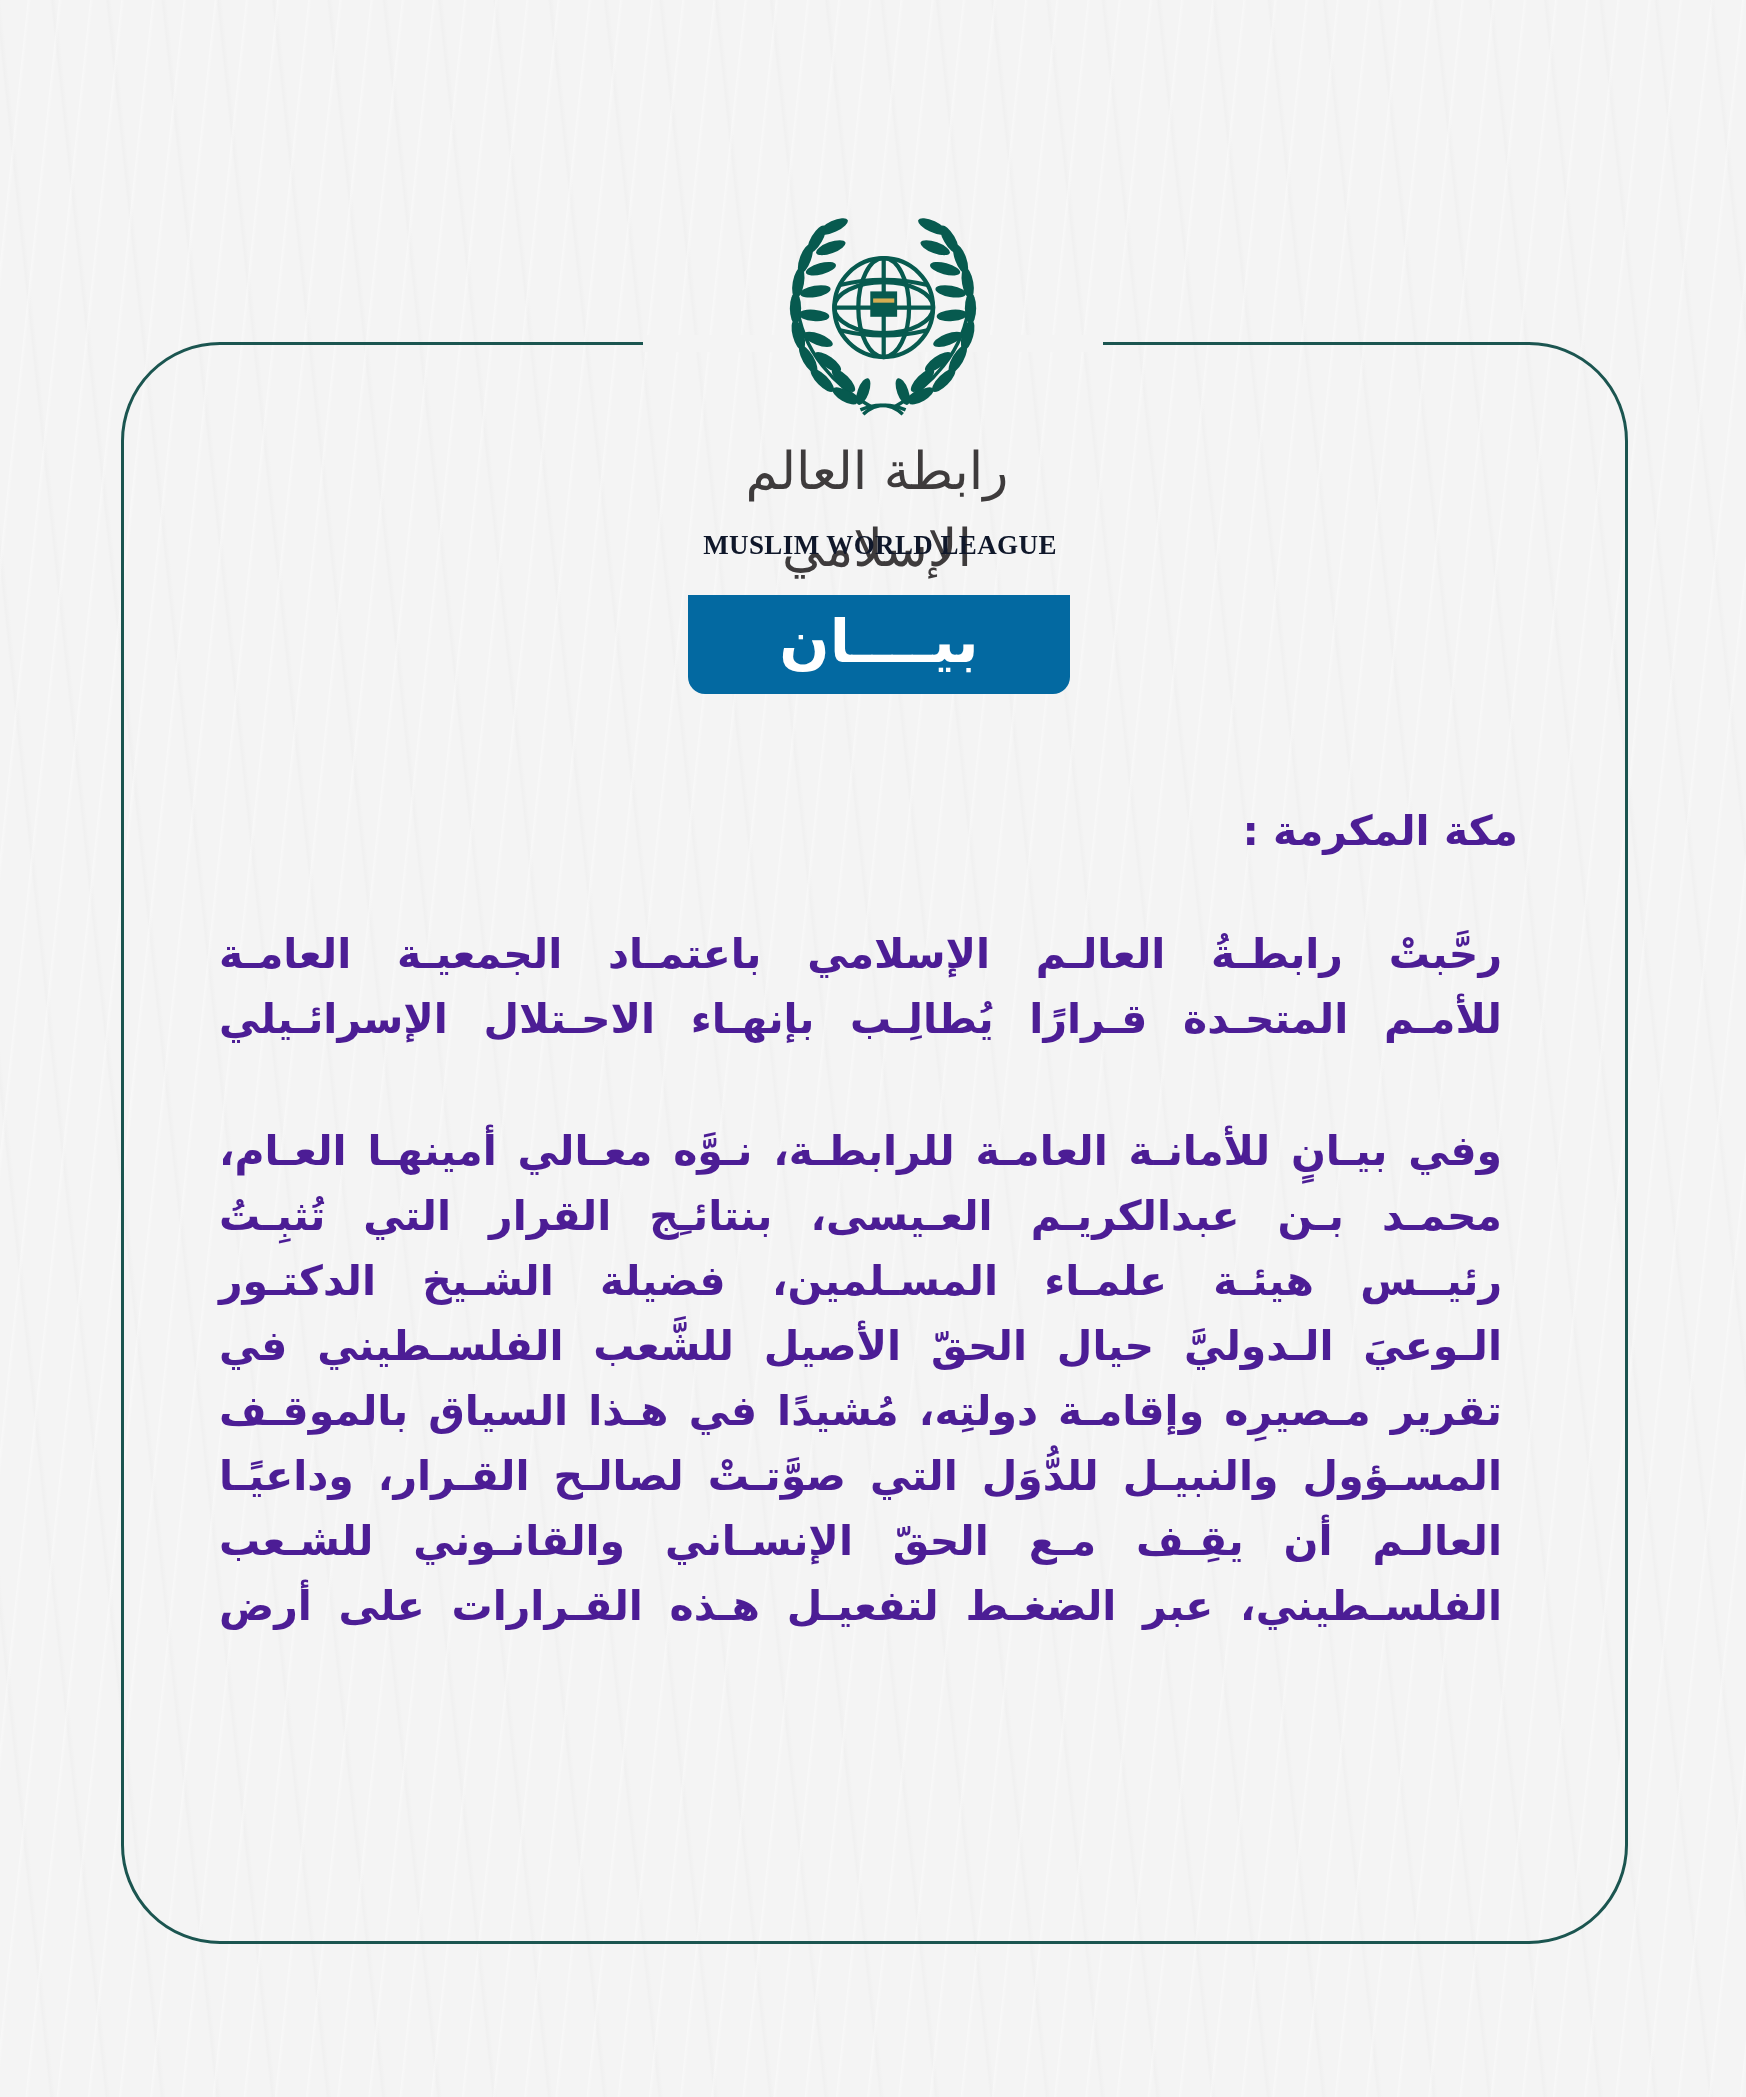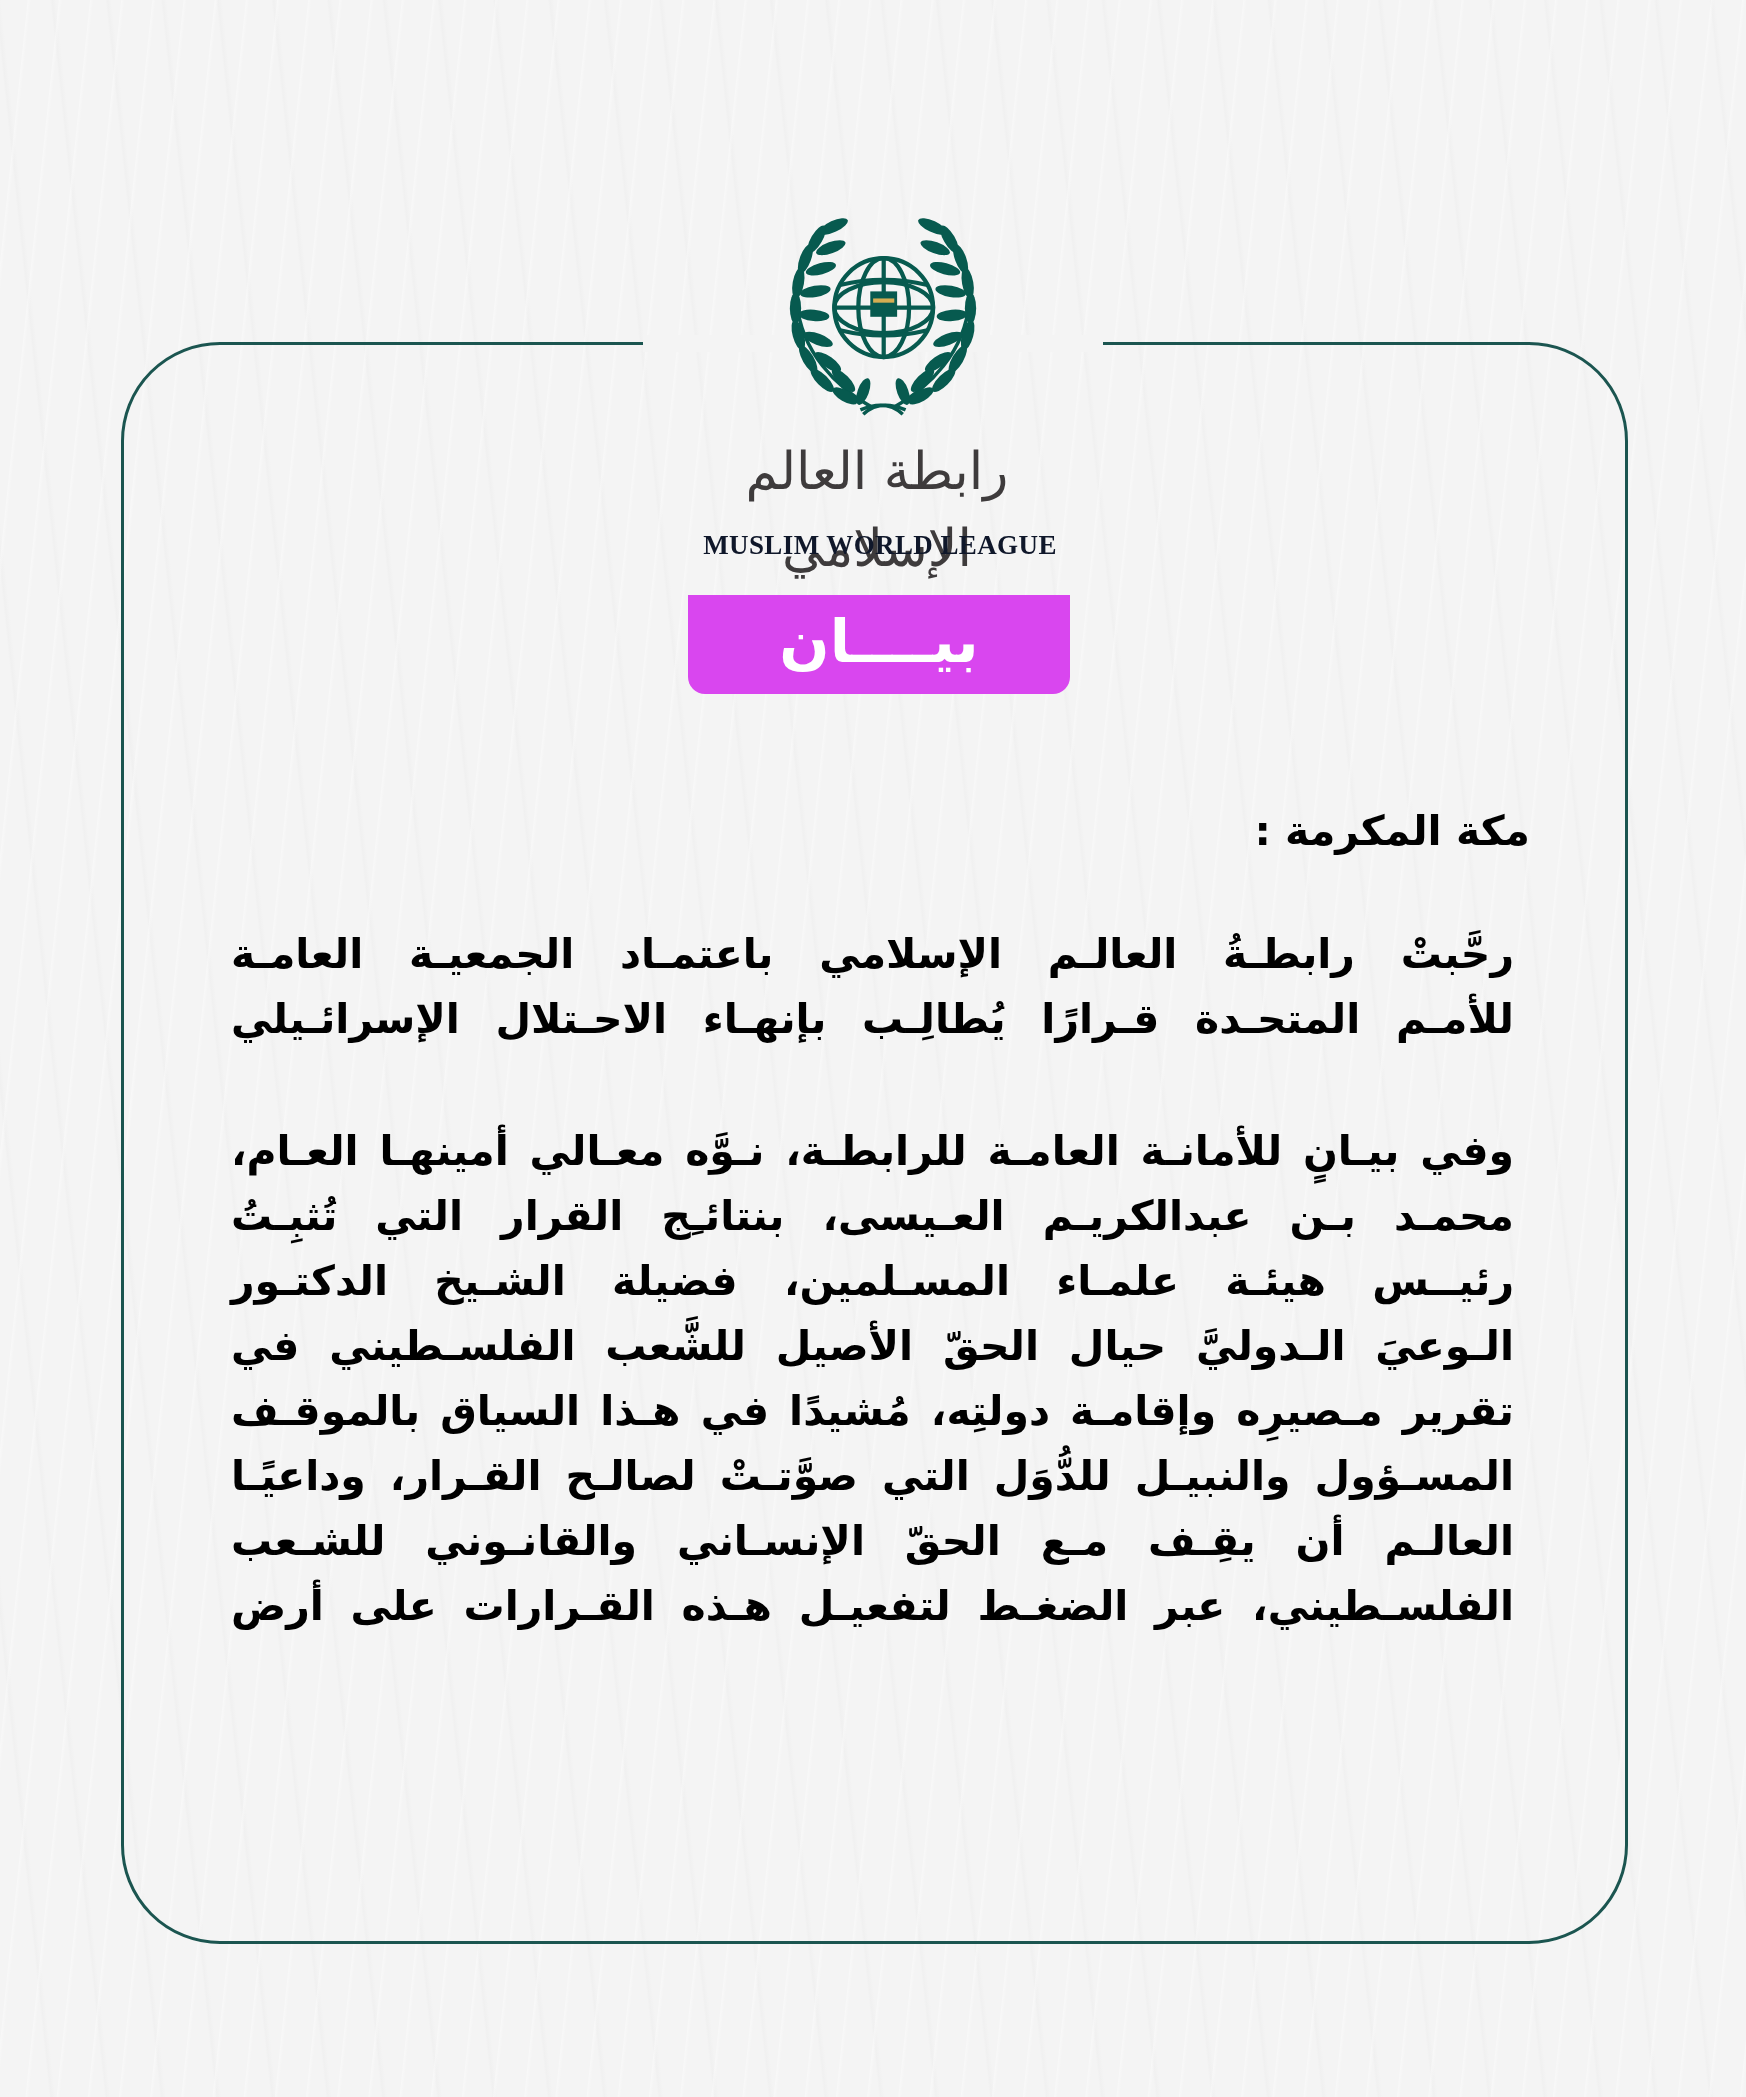--- a/index.html
+++ b/index.html
@@ -58,40 +58,40 @@
     font-weight: bold;
     font-size: 27px;
     line-height: 32px;
     color: #0f172a;
     letter-spacing: 0.4px;
   }
   .badge {
     position: absolute;
     left: 688px; top: 595px;
     width: 382px; height: 99px;
-    background: #d946ef;
+    background: #0369a1;
     border-radius: 0 0 17px 17px;
     display: flex; align-items: center; justify-content: center;
   }
   .badge-text {
     color: #ffffff;
     direction: rtl;
     font-family: "DejaVu Sans", sans-serif;
     font-weight: bold;
     font-size: 59px;
     line-height: 1;
     margin-top: -7px;
   }
   
   .content {
     position: absolute;
-    left: 215px; top: 796px;
+    left: 203px; top: 796px;
     width: 1315px;
     direction: rtl;
-    color: #000000;
+    color: #4c1d95;
     font-family: "DejaVu Sans", sans-serif;
     font-weight: bold;
     font-size: 41px;
   }
   .dateline {
     text-align: right;
     line-height: 70px;
     height: 70px;
     margin: 0;
   }

